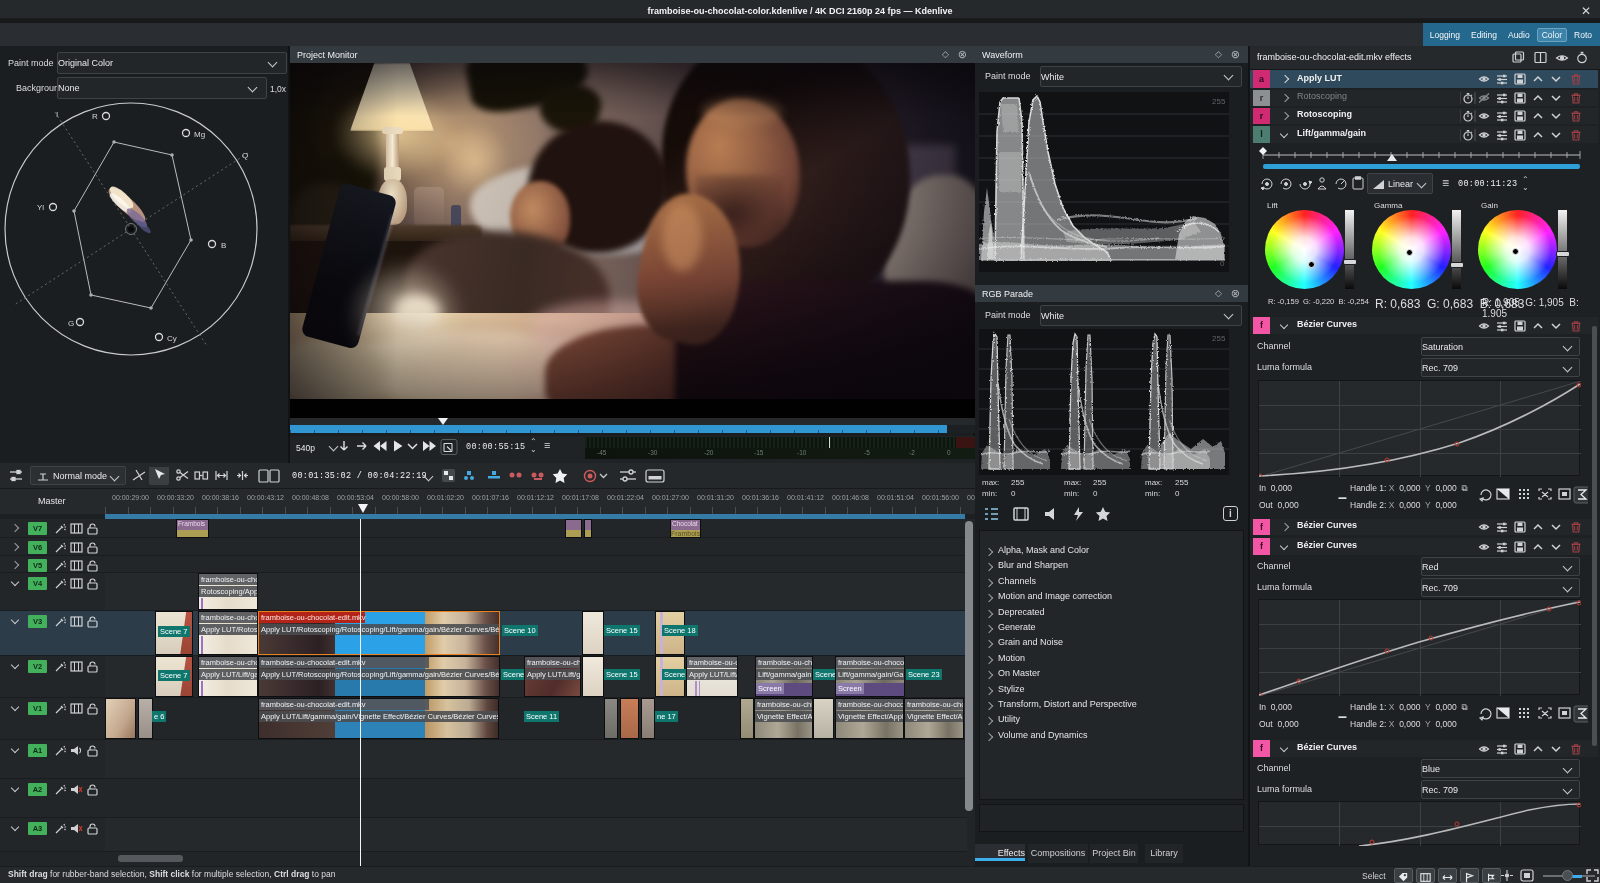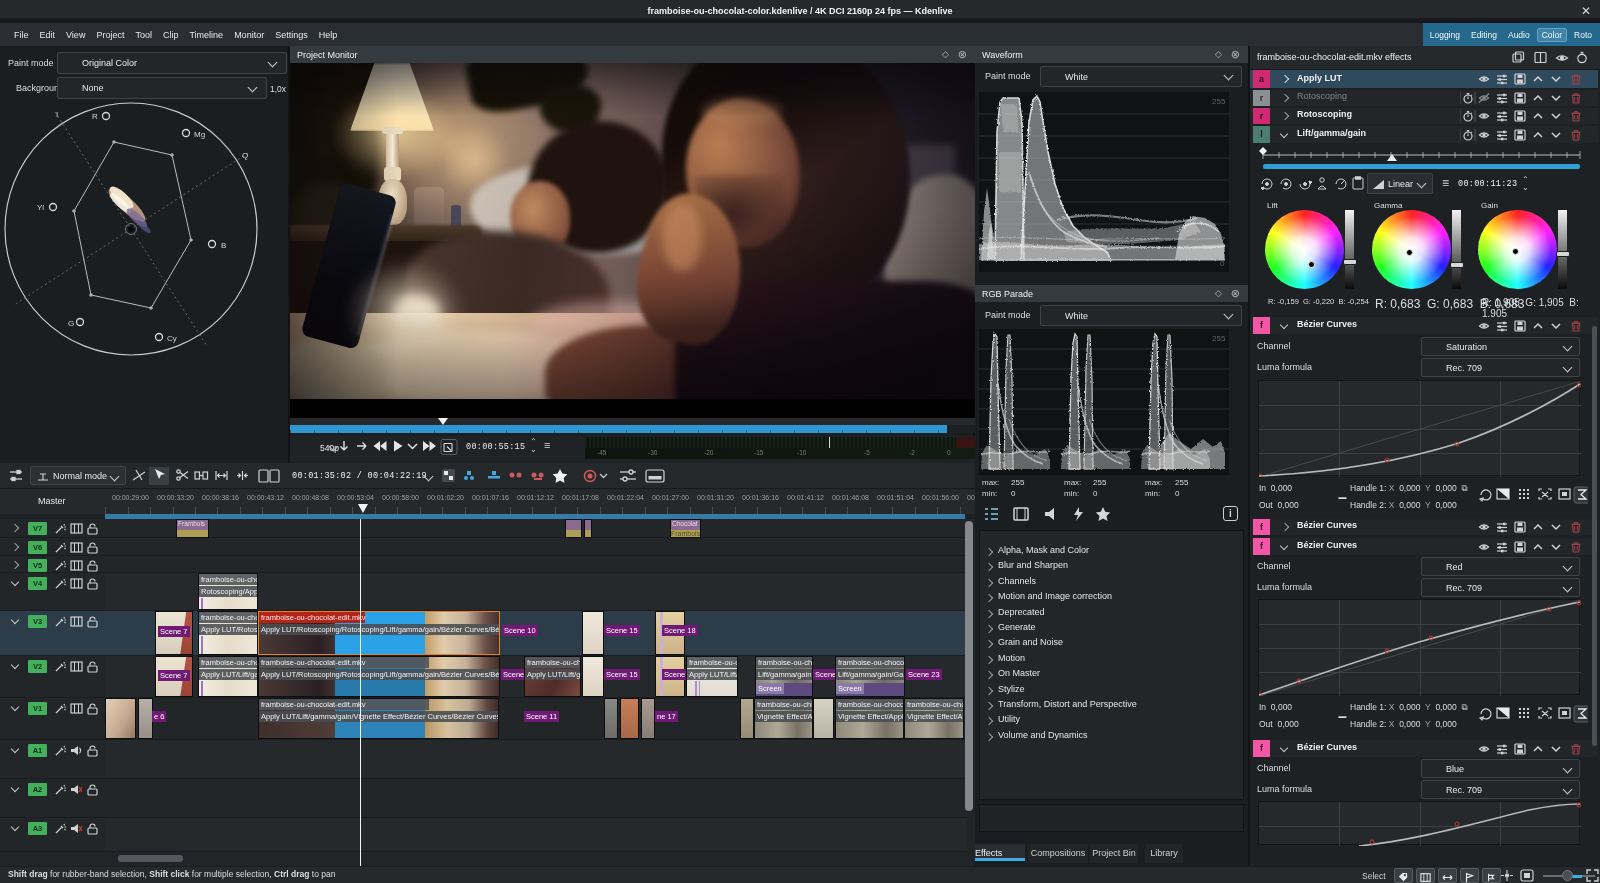--- a/index.html
+++ b/index.html
@@ -1,57 +1,45 @@
 <!DOCTYPE html>
 <html><head>
 <meta charset="utf-8">
 <style>
 *{margin:0;padding:0;box-sizing:border-box}
 html,body{width:1600px;height:883px;overflow:hidden;background:#17191b;font-family:"Liberation Sans",sans-serif;color:#eff0f1}
 #app{position:absolute;left:0;top:0;width:1600px;height:883px}
 .abs{position:absolute}
-.ddown{position:absolute;background:#232629;border:1px solid #3f4347;border-radius:2px;color:#e8e9ea;font-size:9px;display:flex;align-items:center;padding-left:24px}
+.ddown{position:absolute;background:#232629;border:1px solid #3f4347;border-radius:2px;color:#e8e9ea;font-size:9px;display:flex;align-items:center;padding-left:0}
 .chev{position:absolute;width:7px;height:7px;border-right:1.6px solid #c8cacc;border-bottom:1.6px solid #c8cacc;transform:rotate(45deg)}
 .chevR{position:absolute;width:6px;height:6px;border-right:1.5px solid #9da0a3;border-bottom:1.5px solid #9da0a3;transform:rotate(-45deg)}
 .chevD{position:absolute;width:6px;height:6px;border-right:1.5px solid #c8cacc;border-bottom:1.5px solid #c8cacc;transform:rotate(45deg)}
 .ptitle{position:absolute;background:#333a40;color:#eff0f1;font-size:9px;display:flex;align-items:center;padding-left:7px}
 .lbl{position:absolute;font-size:9px;color:#dcdddf}
 .mono{font-family:"Liberation Mono",monospace}
 .fxrow{position:absolute;left:0;width:348px;height:17px;background:#232629}
 .badge{position:absolute;left:2px;top:0;width:17px;height:17px;font-size:9px;font-weight:bold;text-align:center;line-height:17px}
-.tlab{position:absolute;background:#701a75;color:#fff;font-size:7.5px;padding:0 2px;height:11px;line-height:11px;white-space:nowrap}
+.tlab{position:absolute;background:#0f766e;color:#fff;font-size:7.5px;padding:0 2px;height:11px;line-height:11px;white-space:nowrap}
 .wheel{width:79px;height:79px;border-radius:50%;background:radial-gradient(closest-side,#ffffff 0%,rgba(255,255,255,.85) 30%,rgba(255,255,255,0) 85%),conic-gradient(#ff2222,#ff22ff 60deg,#2222ff 120deg,#22ffff 180deg,#22ff22 240deg,#ffff22 300deg,#ff2222)}
 .vslider{width:9px;height:79px;background:linear-gradient(180deg,#f2f2f2,#0a0a0a)}
 .vhandle{position:absolute;left:-2.5px;width:14px;height:6px;background:#d6d8da;border:1px solid #1c1f21;border-radius:2px}
 .curveplot{background:#26292c;border:1px solid #131517}
 .thead{position:absolute;left:0;width:105px;background:#232629;border-bottom:1px solid #1a1d1f}
 .tbadge{position:absolute;left:28px;width:19px;height:13px;background:#43b05c;color:#0f2a16;font-size:7.5px;font-weight:bold;text-align:center;line-height:13px;border-radius:1px}
 </style>
 </head>
 <body>
 <div id="app">
 
 <div class="abs" style="left:0;top:0;width:1600px;height:19px;background:#26292c;border-bottom:1px solid #1a1c1e">
  <div class="abs" style="left:0;top:0;width:1600px;height:23px;text-align:center;font-size:9px;font-weight:bold;color:#f2f3f4;line-height:23px">framboise-ou-chocolat-color.kdenlive / 4K DCI 2160p 24 fps — Kdenlive</div>
  <div class="abs" style="right:9px;top:4px;font-size:12px;color:#d8dadc">✕</div>
 </div>
 
 <div class="abs" style="left:0;top:23px;width:1600px;height:23px;background:#2a2e32">
- <div class="abs" style="left:14px;top:0;height:23px;display:flex;gap:11px;align-items:center;font-size:9px;color:#e8e9ea">
-  <span>File</span>
-        <span>Edit</span>
-        <span>View</span>
-        <span>Project</span>
-        <span>Tool</span>
-        <span>Clip</span>
-        <span>Timeline</span>
-        <span>Monitor</span>
-        <span>Settings</span>
-        <span>Help</span>
- </div>
  <div class="abs" style="left:1423px;top:0;width:177px;height:23px;background:#24688e;display:flex;align-items:center;justify-content:flex-end;gap:11px;padding-right:8px;font-size:8.5px;color:#f4f6f7">
   <span>Logging</span>
         <span>Editing</span>
         <span>Audio</span>
         <span style="background:#3d83aa;border:1px solid #6ba3c0;border-radius:2px;padding:1px 4px;margin:0 -4px">Color</span>
         <span>Roto</span>
  </div>
 </div>
 
 <div class="abs" style="left:0;top:46px;width:290px;height:417px;background:#1b1e20;border-right:2px solid #111315">
@@ -354,21 +342,21 @@
           <div class="chevR" style="top:127px"></div>
           <div class="chevR" style="top:143px"></div>
           <div class="chevR" style="top:158px"></div>
           <div class="chevR" style="top:173px"></div>
           <div class="chevR" style="top:189px"></div>
   </div>
  </div>
  <div class="abs" style="left:4px;top:304px;width:265px;height:28px;background:#202326;border:1px solid #121416"></div>
 
  <div class="abs" style="left:0;top:344px;width:275px;height:22px">
-  <div class="abs" style="left:0;top:0;width:50px;height:17px;background:#2a2e32;border-bottom:3px solid #3daee9;font-size:9px;text-align:left;line-height:18px">Effects</div>
+  <div class="abs" style="left:0;top:0;width:50px;height:17px;background:#2a2e32;border-bottom:3px solid #3daee9;font-size:9px;text-align:right;line-height:18px">Effects</div>
   <div class="abs" style="left:53px;top:0;width:60px;height:19px;background:#222528;font-size:9px;text-align:center;line-height:18px;color:#cfd1d3">Compositions</div>
   <div class="abs" style="left:115px;top:0;width:48px;height:19px;background:#222528;font-size:9px;text-align:center;line-height:18px;color:#cfd1d3">Project Bin</div>
   <div class="abs" style="left:170px;top:0;width:38px;height:19px;background:#222528;font-size:9px;text-align:center;line-height:18px;color:#cfd1d3">Library</div>
  </div>
 </div>
 
 <div class="abs" style="left:1250px;top:46px;width:350px;height:820px;background:#1e2124">
 <svg width="0" height="0" style="position:absolute">
  <defs>
   <g id="i-eye">

